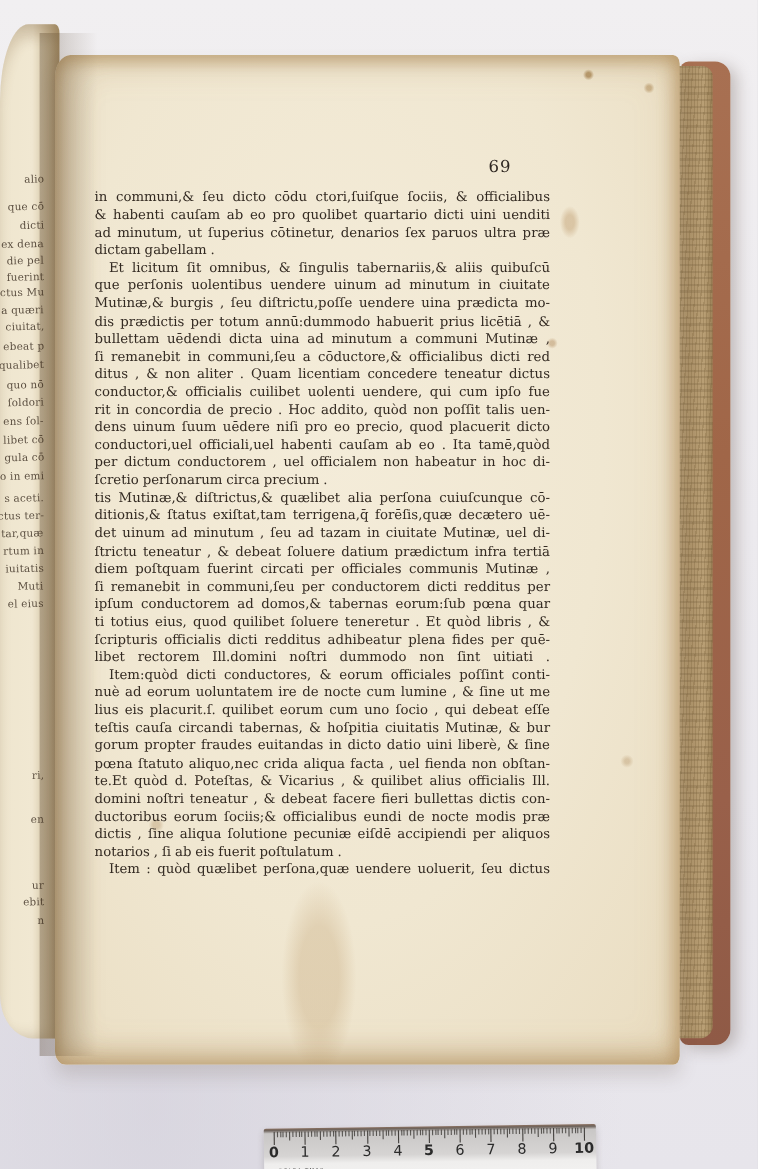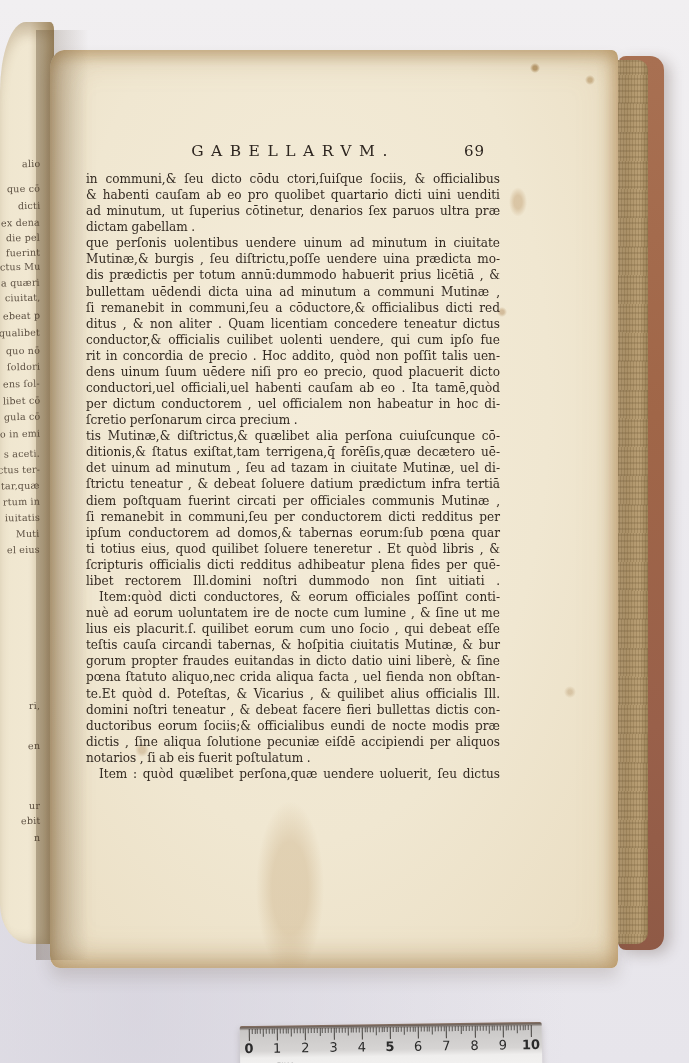--- a/index.html
+++ b/index.html
@@ -68,21 +68,20 @@
       inset 0 -10px 20px rgba(170,130,75,.30),
       0 10px 16px rgba(100,85,70,.18);
   }
   #running-head{
     position:absolute; left:36px; top:92px; width:414px; text-align:center;
     font-size:15.5px; letter-spacing:7.5px; color:#2e2620; white-space:nowrap;
   }
   #page-number{
     position:absolute; left:394px; top:92px; font-size:15px; color:#2e2620;
     letter-spacing:1px;
-    margin-left:20px;
   }
   #text-block{
     position:absolute; left:36px; top:121px; width:414px;
     font-size:12.1px; color:#332a22; word-spacing:-0.3px;
   }
   .tline{
     height:16.08px; line-height:16.08px; overflow:visible; white-space:normal;
     text-align:justify; text-align-last:justify;
   }
   .tline.short{ text-align-last:left; }
@@ -146,27 +145,27 @@
       <div class="frag" style="top: 506px;">Muti</div>
       <div class="frag" style="top: 522px;">el eius</div>
       <div class="frag" style="top: 678px;">ri,</div>
       <div class="frag" style="top: 718px;">en</div>
       <div class="frag" style="top: 778px;">ur</div>
       <div class="frag" style="top: 793px;">ebit</div>
       <div class="frag" style="top: 810px;">n</div>
     </div>
 
   <div id="main-page">
-    <div id="running-head">GABELLARVM.</div>
     <div id="page-number">69</div>
     <div id="text-block">
         <div class="tline">in communi,&amp; ſeu dicto cōdu ctori,ſuiſque ſociis, &amp; officialibus</div>
         <div class="tline">&amp; habenti cauſam ab eo pro quolibet quartario dicti uini uenditi</div>
         <div class="tline">ad minutum, ut ſuperius cōtinetur, denarios ſex paruos ultra præ</div>
         <div class="tline short">dictam gabellam .</div>
+        <div class="tline indent">Et licitum ſit omnibus, &amp; ſingulis tabernariis,&amp; aliis quibuſcū</div>
         <div class="tline">que perſonis uolentibus uendere uinum ad minutum in ciuitate</div>
         <div class="tline">Mutinæ,&amp; burgis , ſeu diſtrictu,poſſe uendere uina prædicta mo-</div>
         <div class="tline">dis prædictis per totum annū:dummodo habuerit prius licētiā , &amp;</div>
         <div class="tline">bullettam uēdendi dicta uina ad minutum a communi Mutinæ ,</div>
         <div class="tline">ſi remanebit in communi,ſeu a cōductore,&amp; officialibus dicti red</div>
         <div class="tline">ditus , &amp; non aliter . Quam licentiam concedere teneatur dictus</div>
         <div class="tline">conductor,&amp; officialis cuilibet uolenti uendere, qui cum ipſo fue</div>
         <div class="tline">rit in concordia de precio . Hoc addito, quòd non poſſit talis uen-</div>
         <div class="tline">dens uinum ſuum uēdere niſi pro eo precio, quod placuerit dicto</div>
         <div class="tline">conductori,uel officiali,uel habenti cauſam ab eo . Ita tamē,quòd</div>

